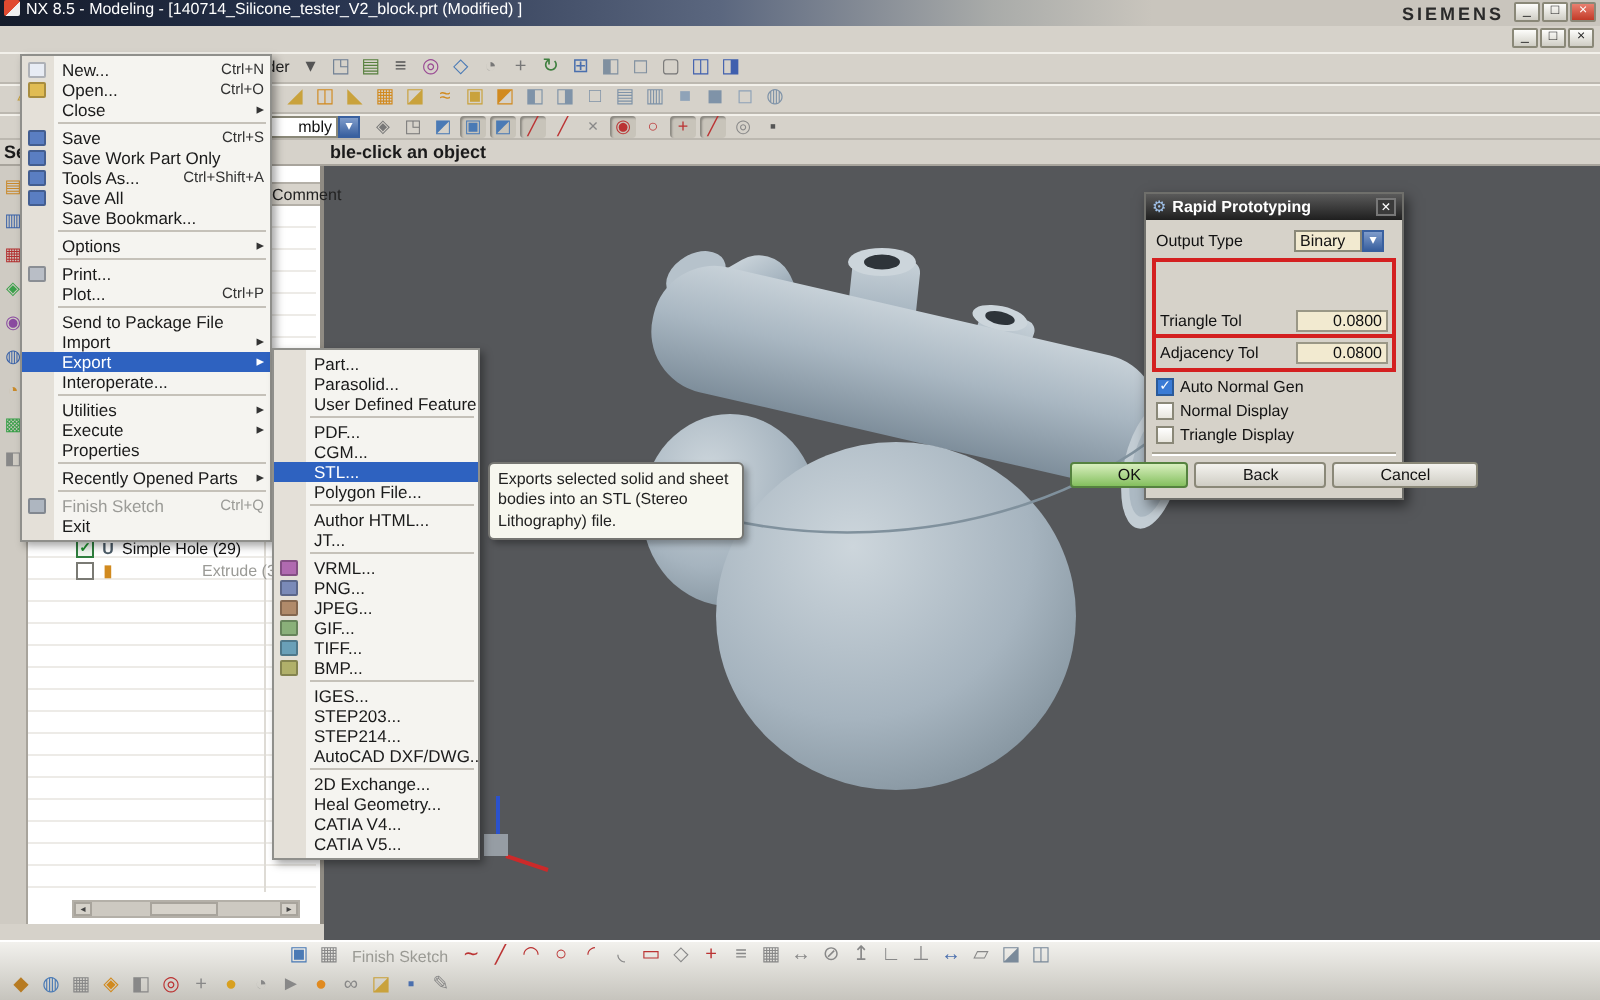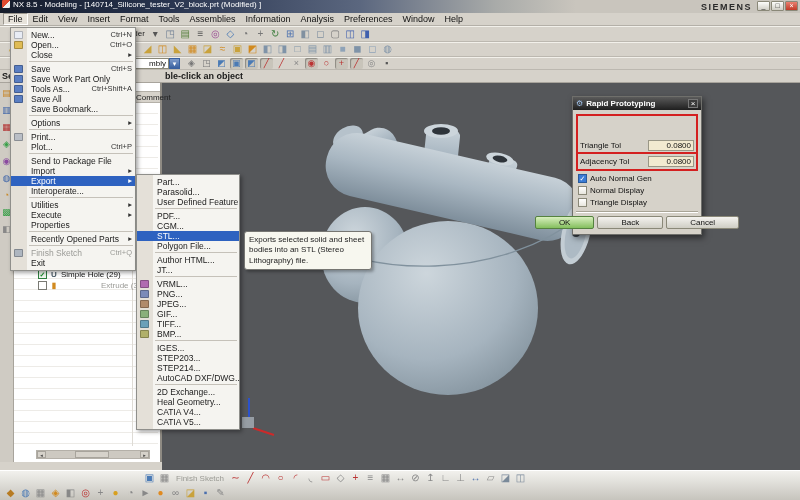--- a/index.html
+++ b/index.html
@@ -118,34 +118,20 @@
     <span class="app-icon"></span>
     <span class="title-text">NX 8.5 - Modeling - [140714_Silicone_tester_V2_block.prt (Modified) ]</span>
     <span class="brand">SIEMENS</span>
     <span class="winbtns">
       <span class="wbtn">_</span>
       <span class="wbtn">□</span>
       <span class="wbtn close">×</span>
     </span>
   </div>
 
-  <div class="menubar">
-  <span class="mb-item active">File</span>
-      <span class="mb-item">Edit</span>
-      <span class="mb-item">View</span>
-      <span class="mb-item">Insert</span>
-      <span class="mb-item">Format</span>
-      <span class="mb-item">Tools</span>
-      <span class="mb-item">Assemblies</span>
-      <span class="mb-item">Information</span>
-      <span class="mb-item">Analysis</span>
-      <span class="mb-item">Preferences</span>
-      <span class="mb-item">Window</span>
-      <span class="mb-item">Help</span>
-    </div>
   <span class="mdibtns" style="top:14px;">
     <span class="wbtn">_</span>
     <span class="wbtn">□</span>
     <span class="wbtn">×</span>
   </span>
 
   <div id="tb1" class="tbrow">
     <span style="display:flex">
         <span class="ticon" style="color: rgb(74, 111, 174);">▯</span>
         <span class="ticon" style="color: rgb(196, 154, 42);">▨</span>
@@ -378,20 +364,27 @@
 
   <div class="tooltip">Exports selected solid and sheet bodies into an STL (Stereo Lithography) file.</div>
 
   <div class="dialog">
     <div class="dlg-title">
       <span class="dlg-gear">⚙</span>
       <span class="dlg-title-text">Rapid Prototyping</span>
       <span class="dlg-close">×</span>
     </div>
     <div class="dlg-body">
+      <div class="dlg-row">
+        <span>Output Type</span>
+        <span class="tcombo">
+          <span class="combo-val" style="background:#f2ead0;width:34px;text-align:left;">Binary</span>
+          <span class="combo-arrow">▾</span>
+        </span>
+      </div>
       <div class="red-group">
           <div class="dlg-row">
             <span>Triangle Tol</span>
             <span class="dlg-field">0.0800</span>
           </div>
           <div class="dlg-row">
             <span>Adjacency Tol</span>
             <span class="dlg-field">0.0800</span>
           </div>
         </div>

